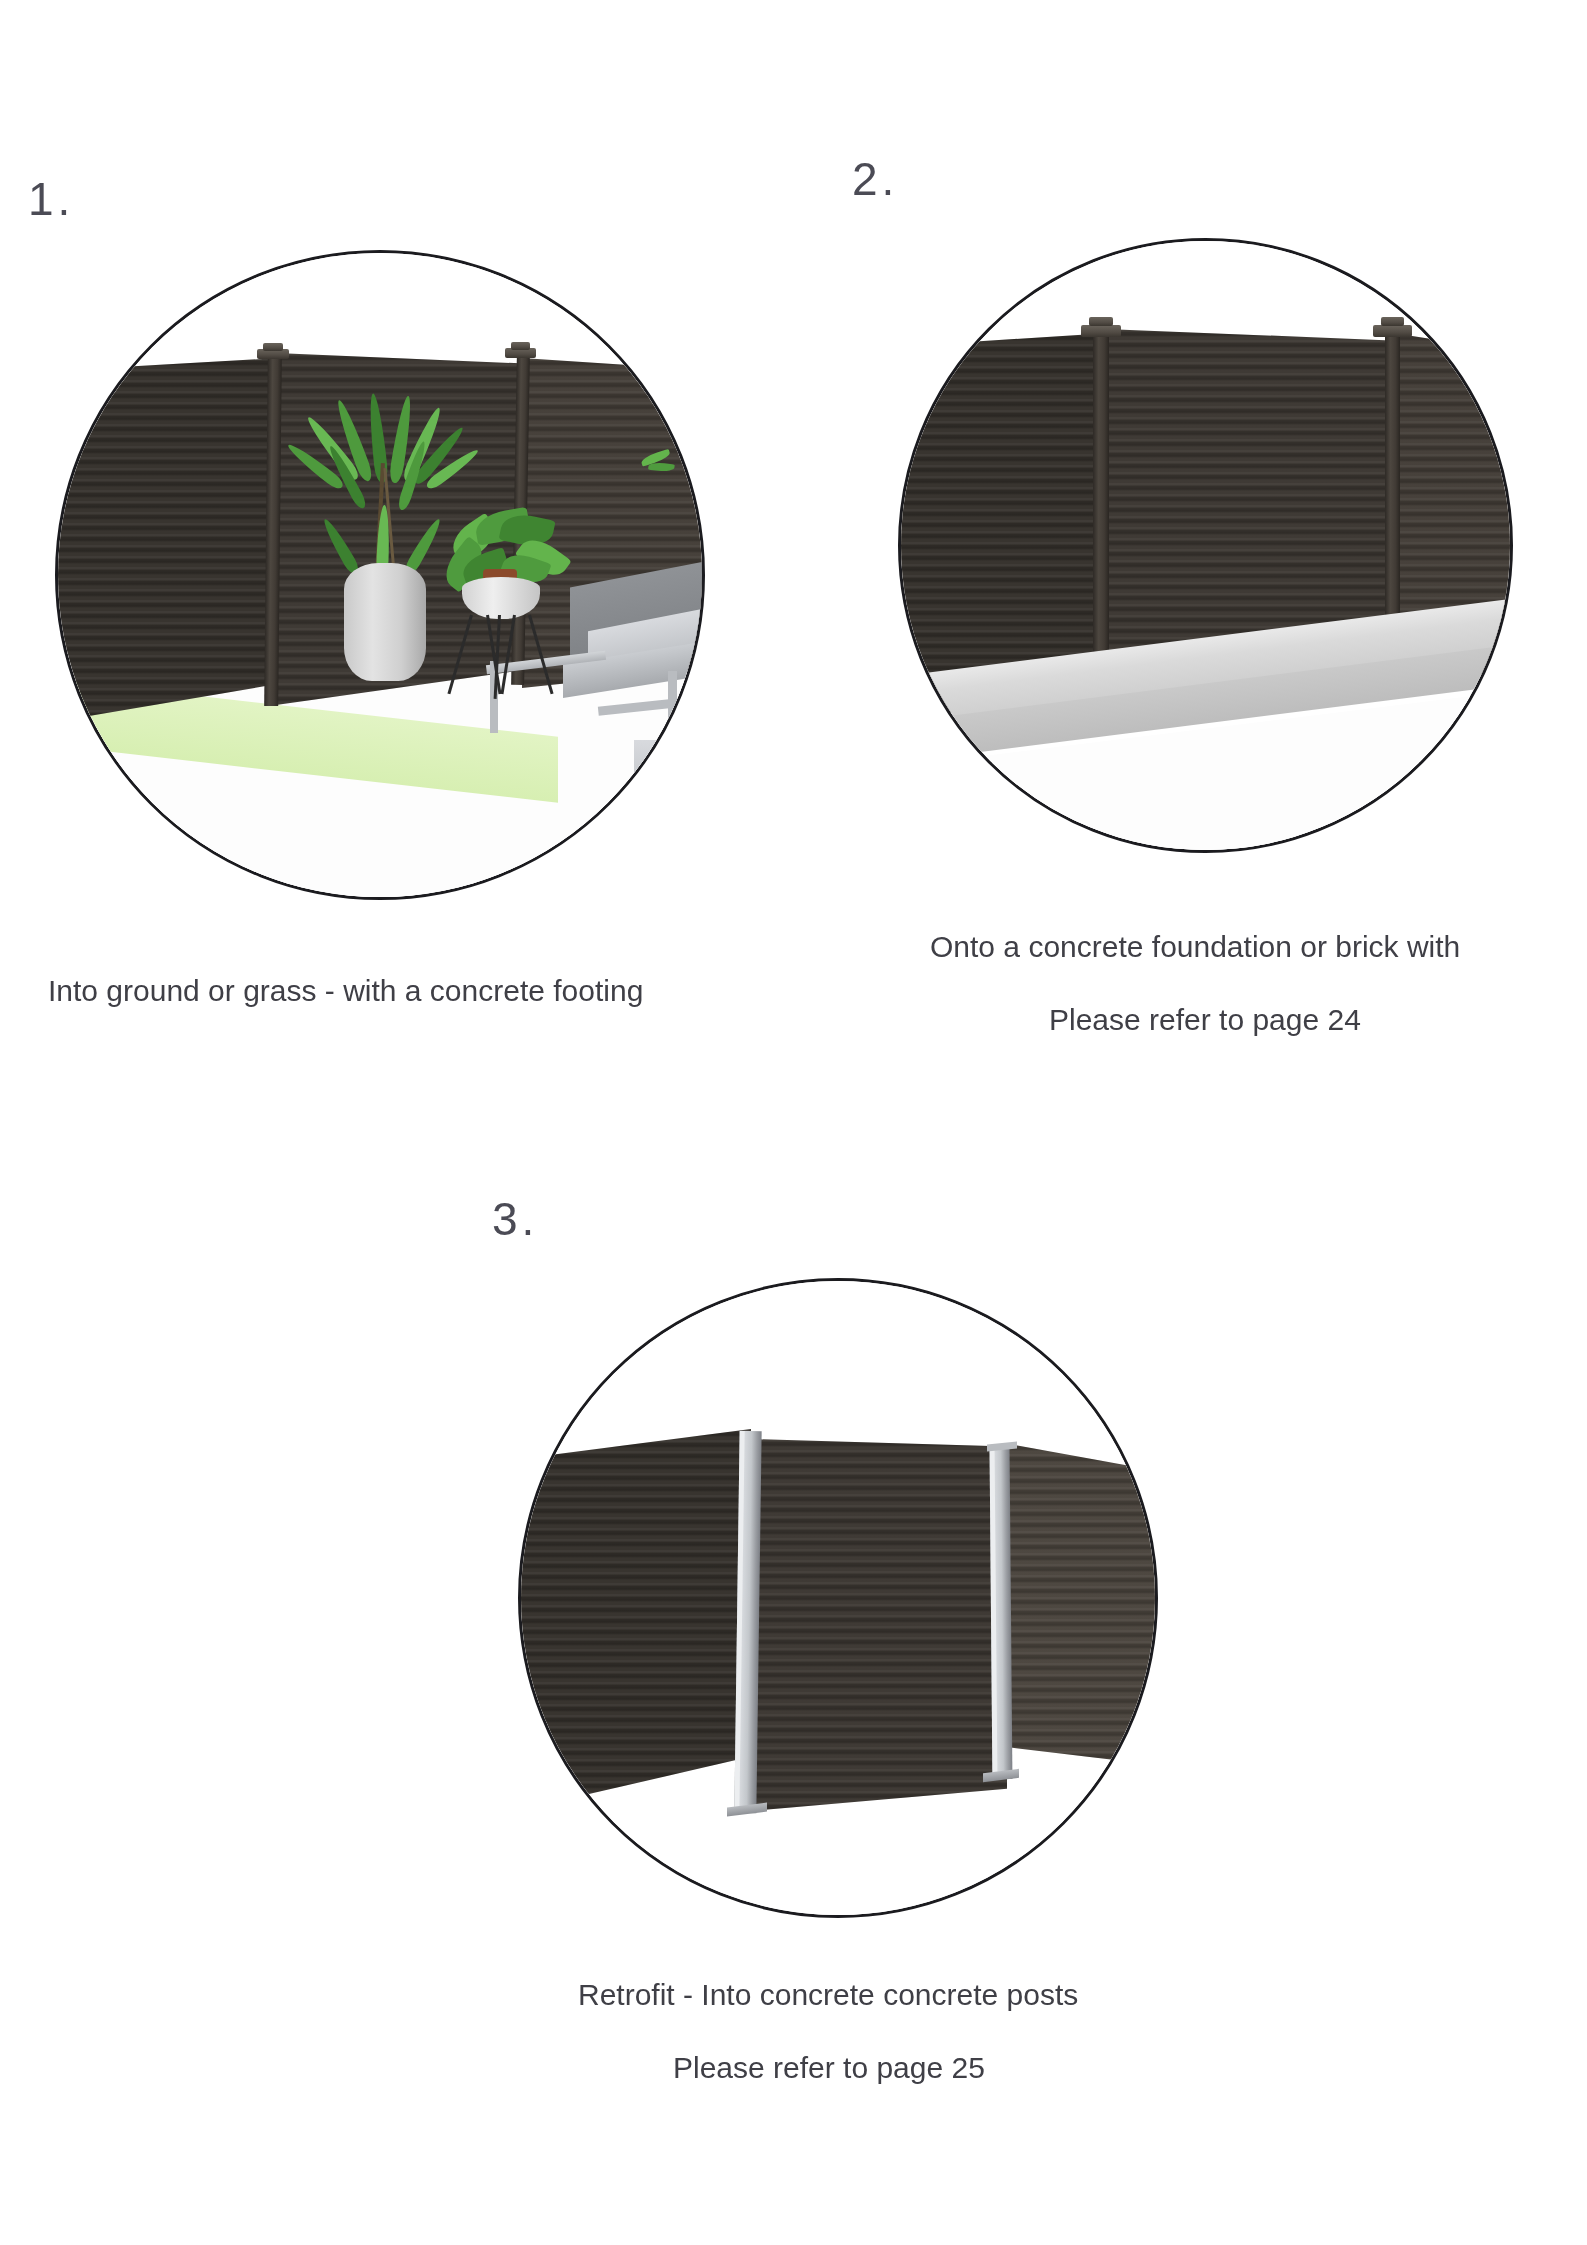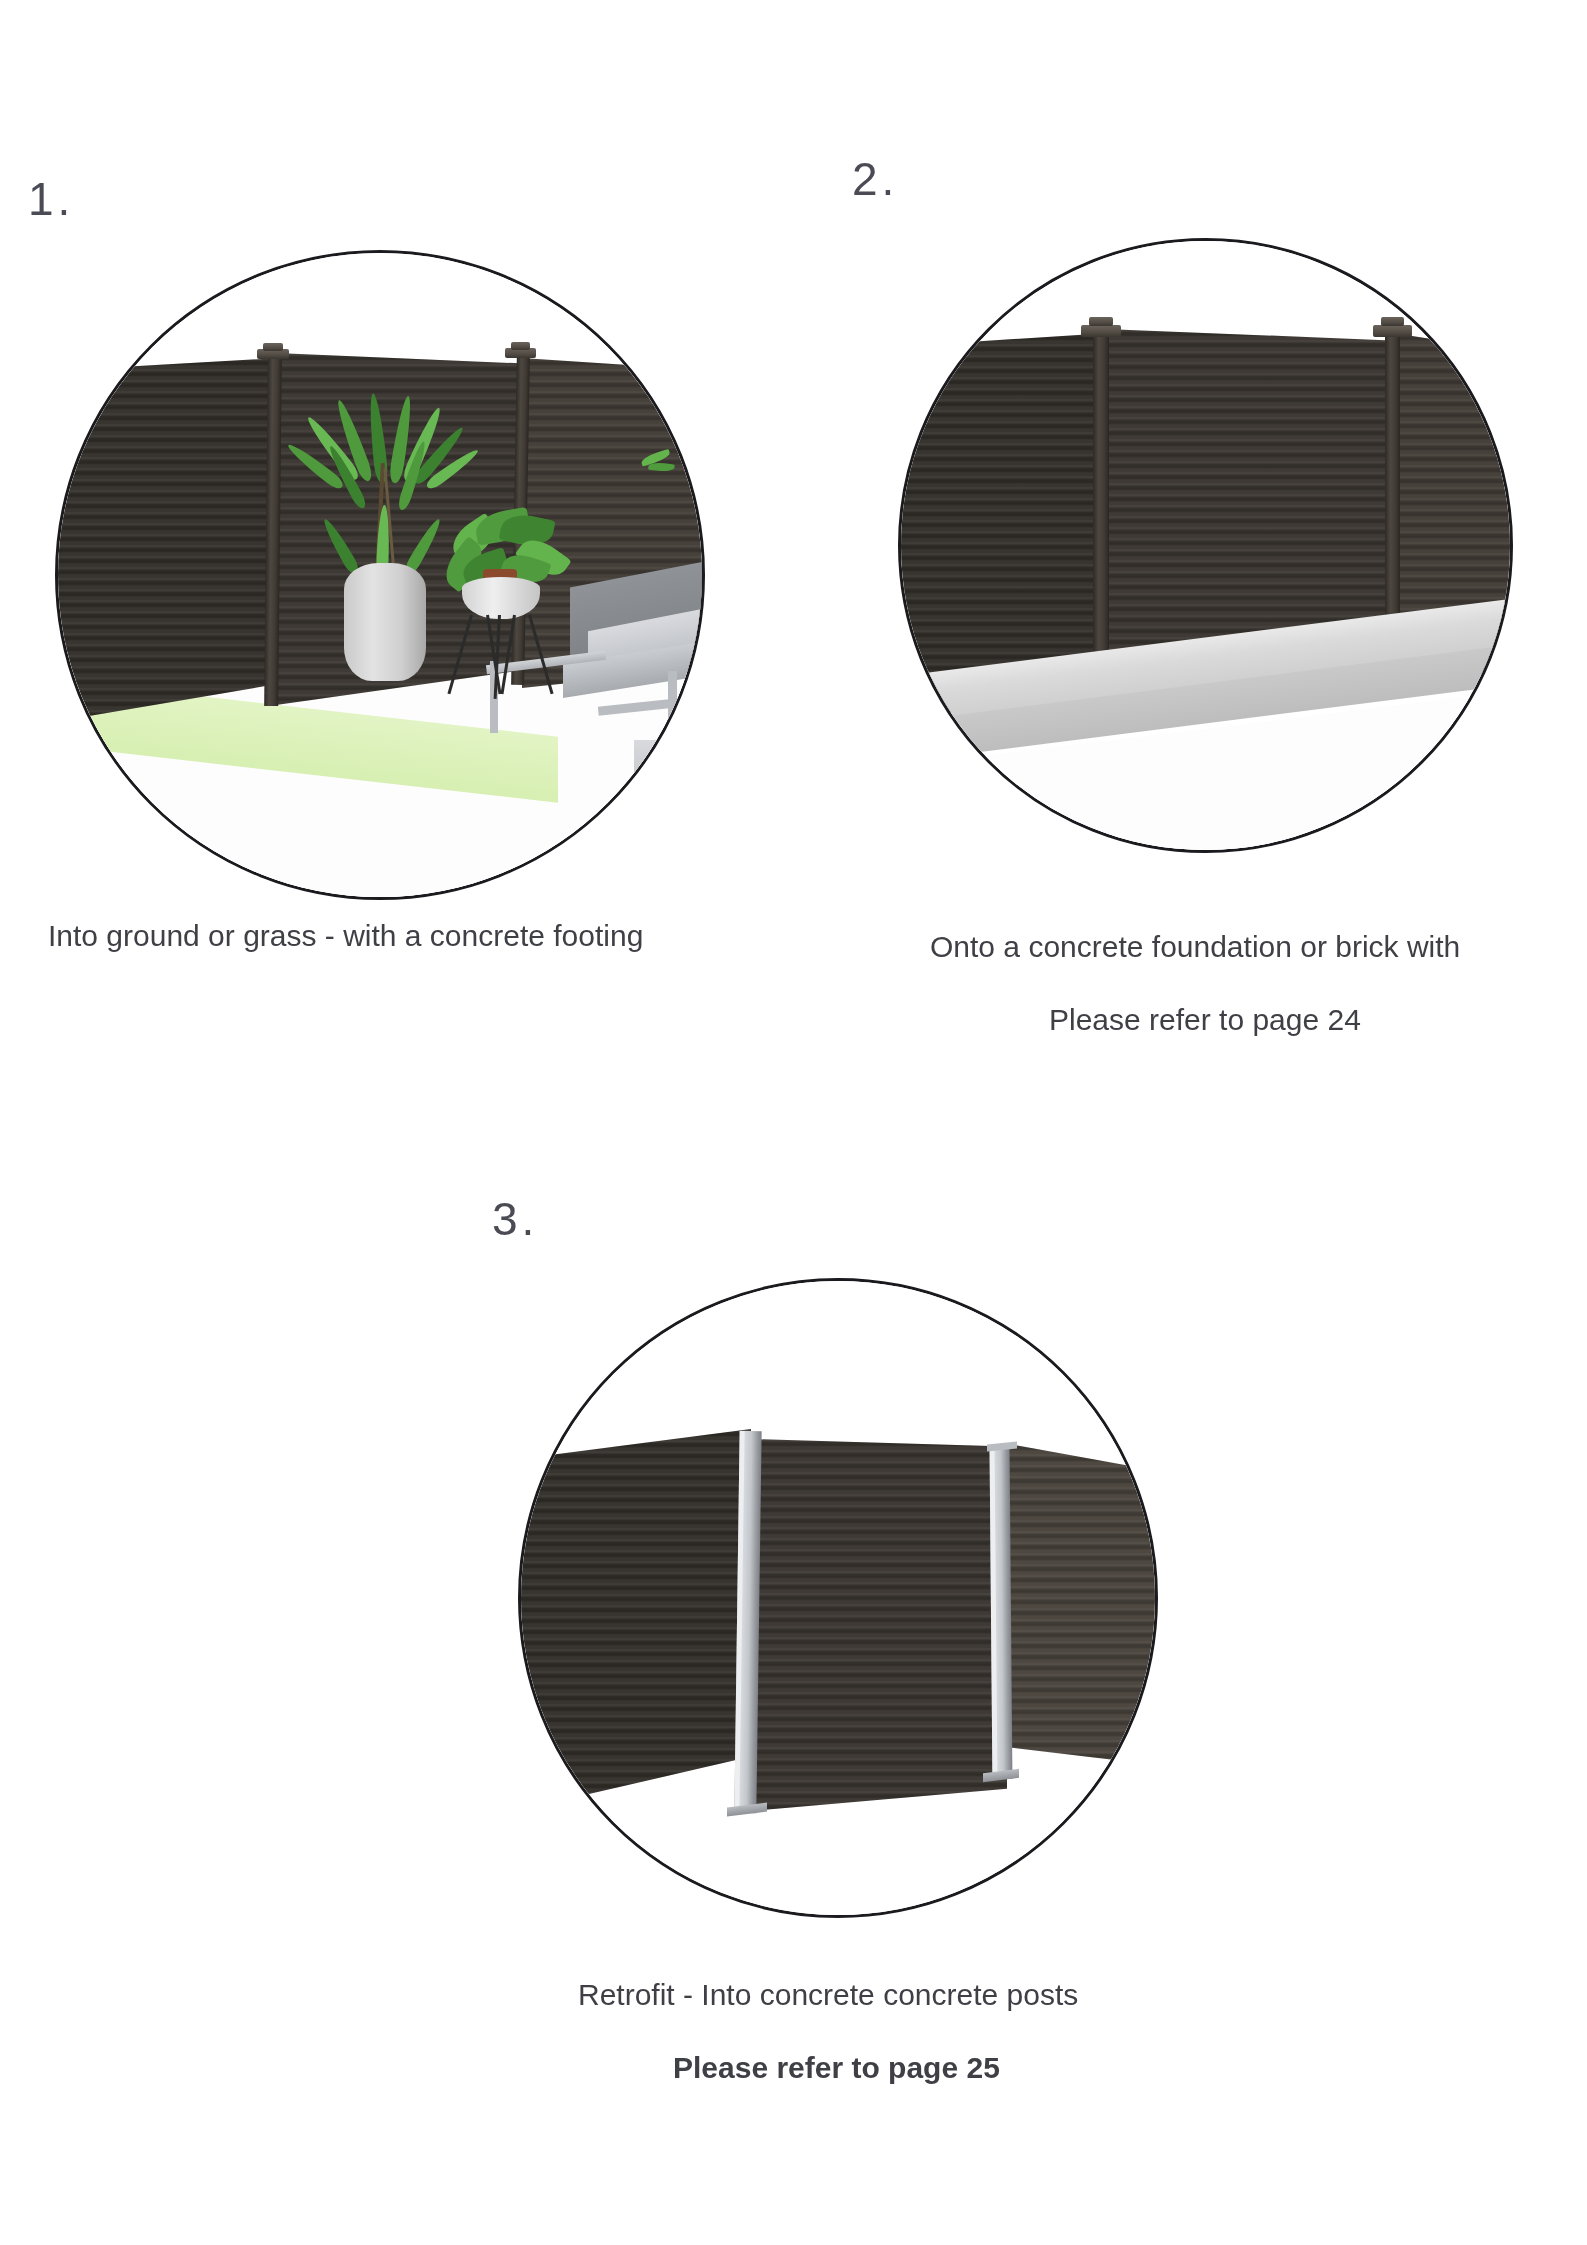--- a/index.html
+++ b/index.html
@@ -144,25 +144,25 @@
   
   .caption {
     position: absolute;
     font-family: "Liberation Sans", sans-serif;
     font-size: 30px;
     font-weight: 400;
     color: #3f3f46;
     white-space: nowrap;
     line-height: 1.3;
   }
-  #cap1-line1 { left: 48px;  top: 916px;  }
+  #cap1-line1 { left: 48px;  top: 971px;  }
   #cap2-line1 { left: 930px; top: 927px;  }
   #cap2-line2 { left: 1049px; top: 1000px; }
   #cap3-line1 { left: 578px; top: 1975px; }
-  #cap3-line2 { left: 673px; top: 2048px; font-weight: bold; }
+  #cap3-line2 { left: 673px; top: 2048px; }
 </style>
 </head>
 <body>
 
 <div class="page">
 
   <div class="circle-frame" id="illus1">
     <div class="scene">
 
       <div style="position:absolute;left:0;top:0;width:100%;height:100%;background:#ffffff;"></div>

